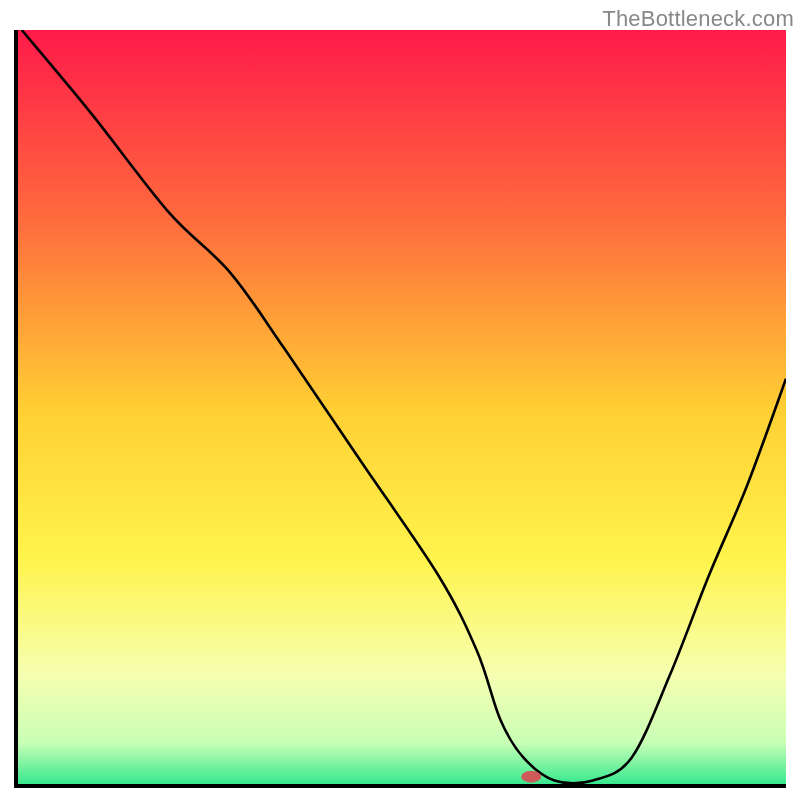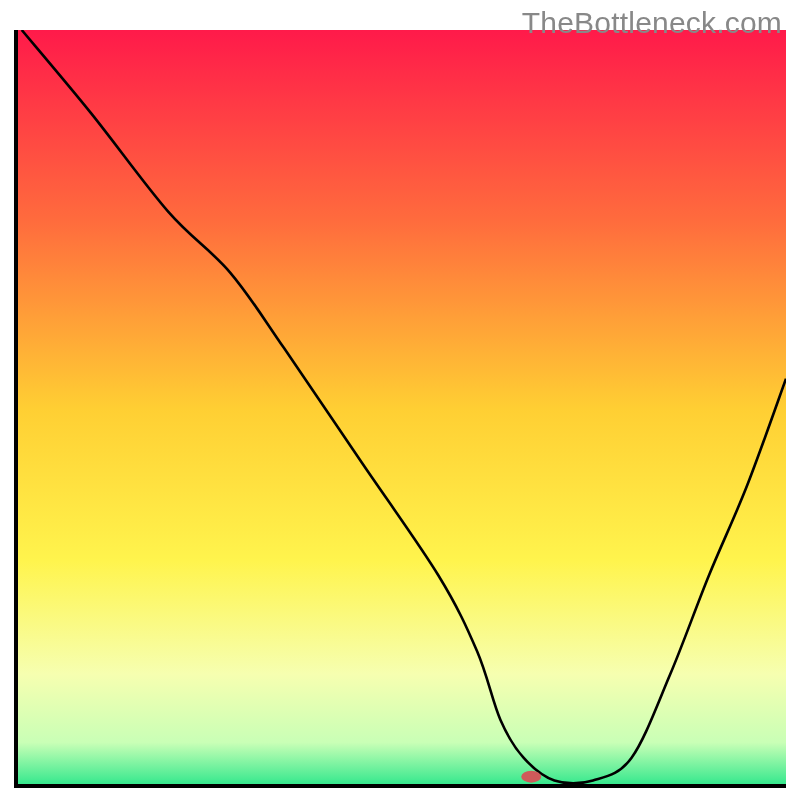--- a/index.html
+++ b/index.html
@@ -7,23 +7,23 @@
     padding: 0;
     width: 800px;
     height: 800px;
     background: #ffffff;
     font-family: Arial, Helvetica, sans-serif;
     position: relative;
   }
   .watermark {
     position: absolute;
     top: 6px;
-    right: 18px;
+    right: 6px;
     color: #888888;
-    font-size: 30px;
+    font-size: 22px;
     font-weight: 500;
     letter-spacing: 0.2px;
     z-index: 10;
   }
   .plot-wrap {
     position: absolute;
     top: 30px;
     left: 14px;
     width: 772px;
     height: 758px;

